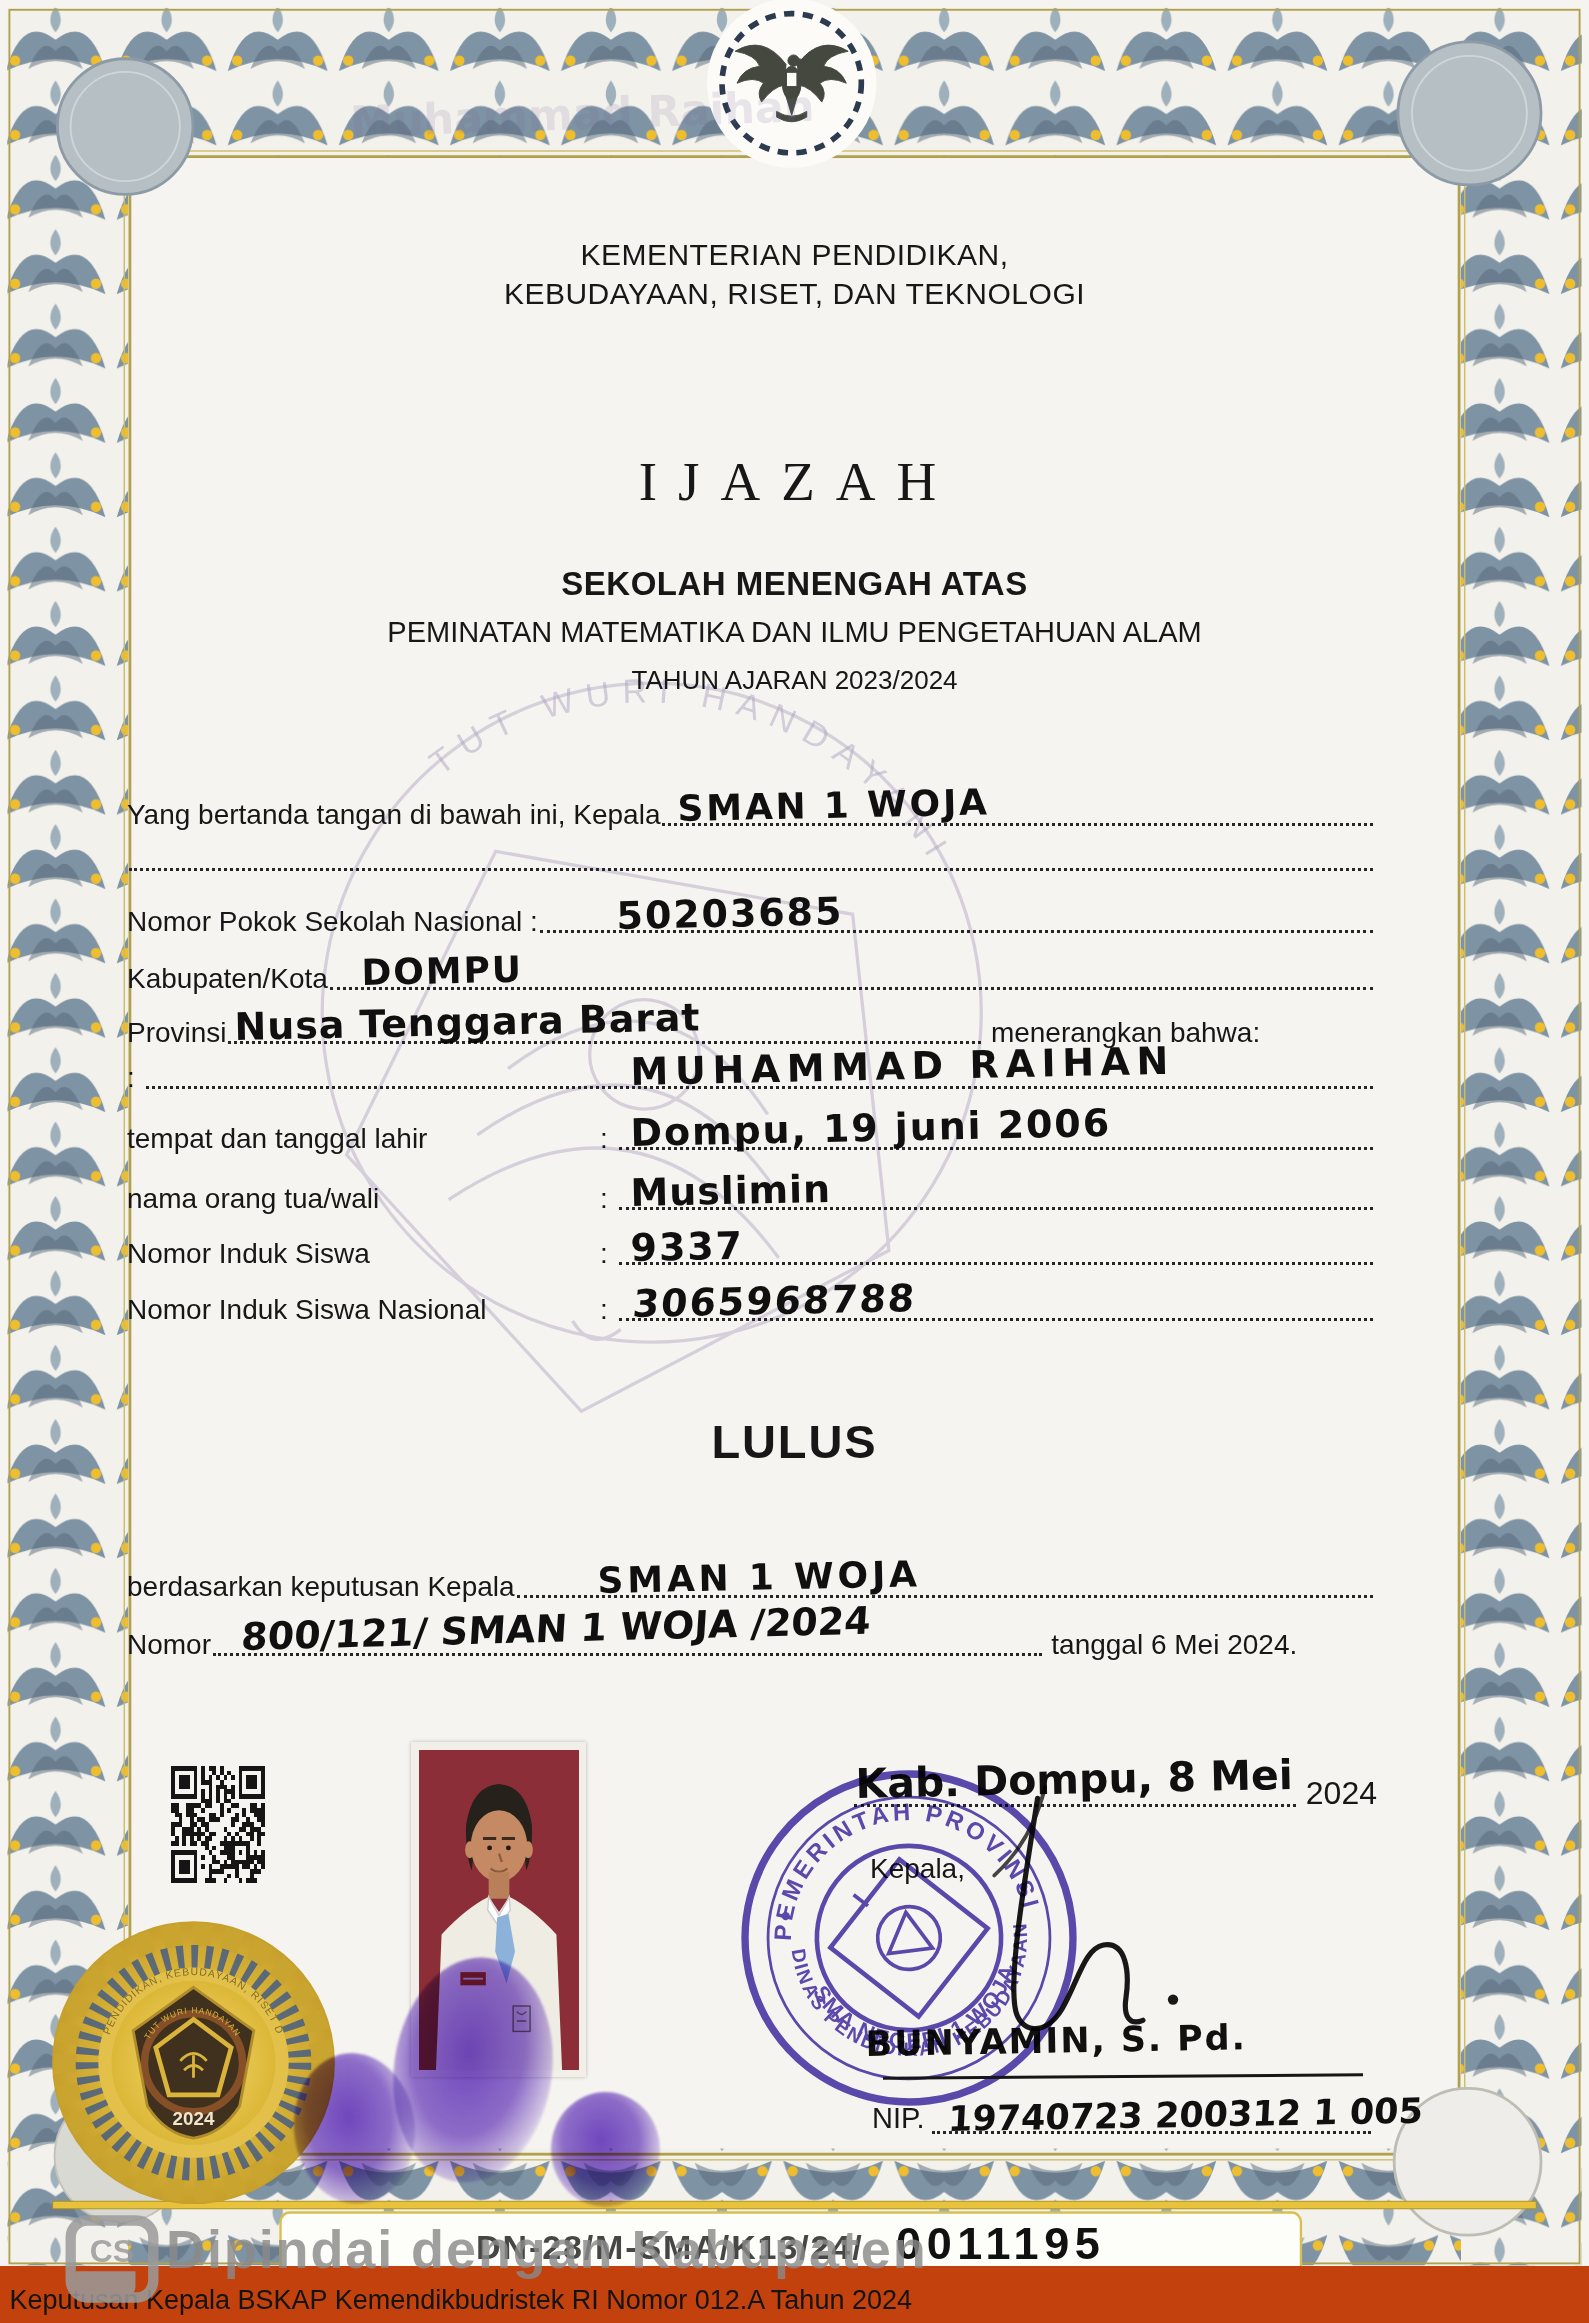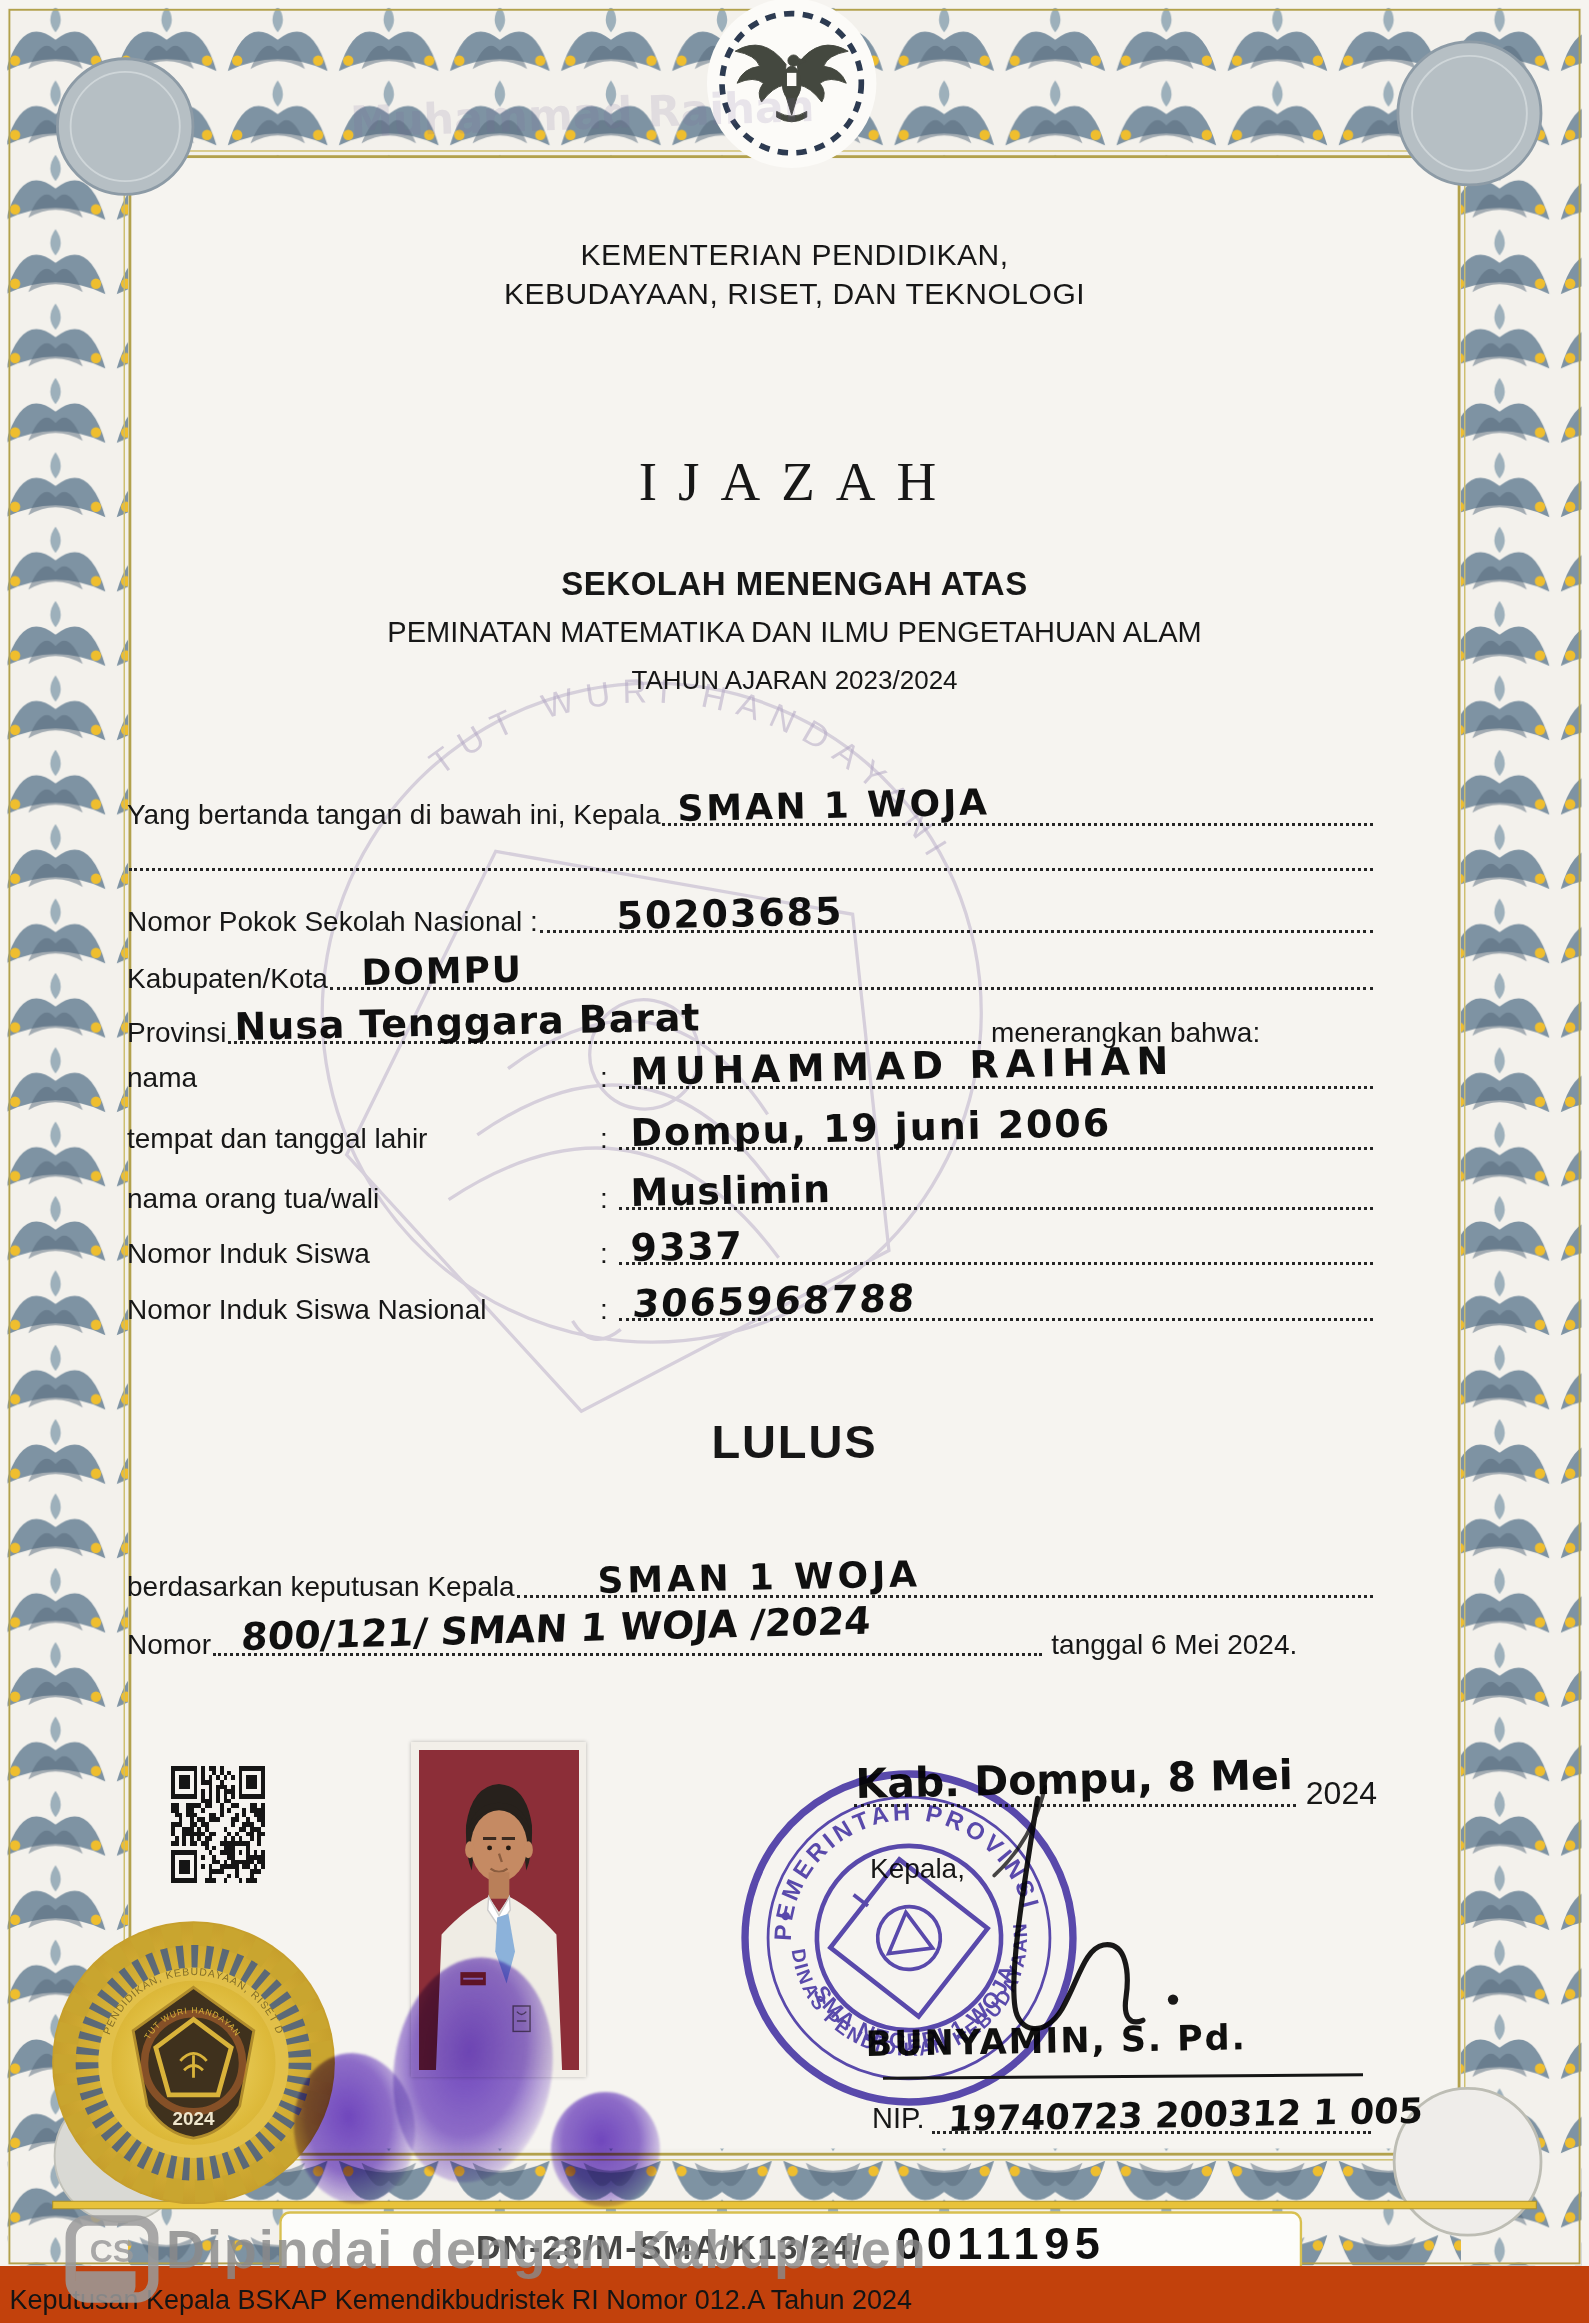--- a/index.html
+++ b/index.html
@@ -165,21 +165,20 @@
   </div>
 
   <div class="row" style="left:127px;top:998px;width:1248px;height:53px">
     <span class="lbl">Provinsi</span>
     <span class="fill" style="max-width:753px"></span>
     <span class="lbl trail">menerangkan bahwa:</span>
     <span class="hw" style="left:108px;bottom:1.9px;font-size:38px;letter-spacing:0.9px">Nusa Tenggara Barat</span>
   </div>
 
   <div class="row" style="left:127px;top:1041px;width:1248px;height:55px">
-    <span class="lbl bl">nama</span>
     <span class="lbl cl">:</span>
     <span class="fill"></span>
     <span class="hw" style="left:504px;bottom:1.9px;font-size:38px;letter-spacing:6.6px">MUHAMMAD RAIHAN</span>
   </div>
   <div class="row" style="left:127px;top:1102px;width:1248px;height:55px">
     <span class="lbl bl">tempat dan tanggal lahir</span>
     <span class="lbl cl">:</span>
     <span class="fill"></span>
     <span class="hw" style="left:504px;bottom:1.9px;font-size:38px;letter-spacing:1.9px">Dompu, 19 juni 2006</span>
   </div>

